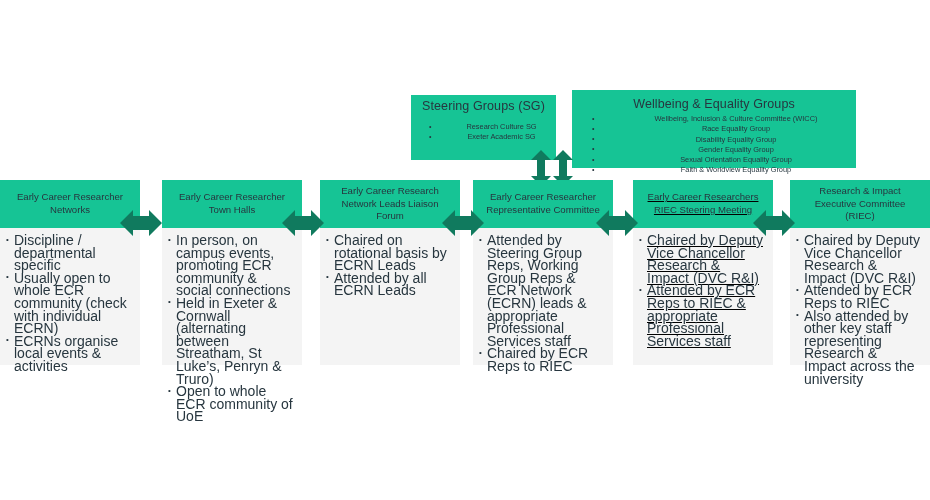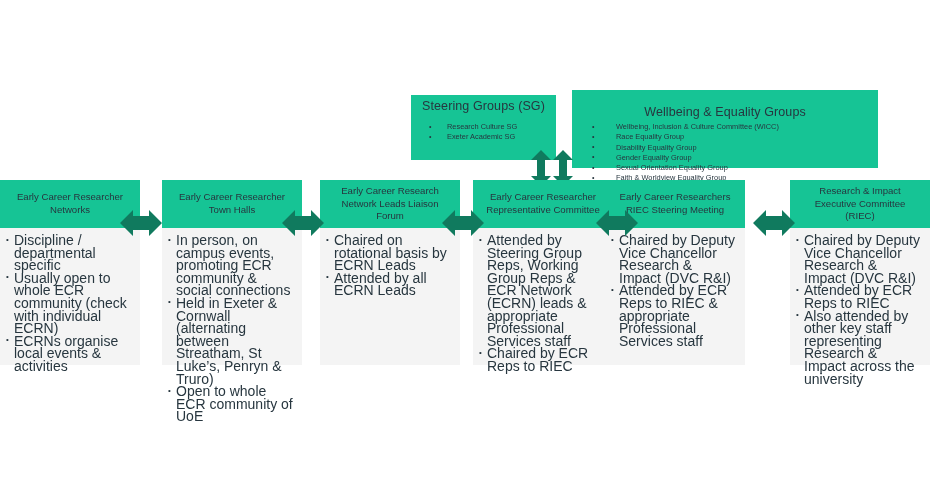--- a/index.html
+++ b/index.html
@@ -34,20 +34,21 @@
     text-align: center;
     color: #27363F;
     font-size: 12.5px;
     font-weight: 400;
     letter-spacing: .1px;
   }
   .top-panel ul {
     list-style: none;
     margin: 0;
     padding: 0;
+    text-align: center;
   }
   .top-panel li {
     position: relative;
     color: #27363F;
     font-size: 7.4px;
     line-height: 10.3px;
     padding-left: 38px;
     white-space: nowrap;
   }
   .top-panel li::before {
@@ -66,23 +67,23 @@
     height: 65px;
     padding-top: 4px;
   }
   #panel-steering .top-panel-title { margin-bottom: 9px; }
   #panel-steering li { padding-left: 36px; }
   #panel-steering li::before { left: 18px; }
 
   #panel-wellbeing {
     left: 572px;
     top: 90px;
-    width: 306px;
+    width: 284px;
     height: 78px;
-    padding-top: 15px;
+    padding-top: 7px;
   }
   #panel-wellbeing .top-panel-title { margin-bottom: 3px; }
   #panel-wellbeing li { padding-left: 44px; }
   #panel-wellbeing li::before { left: 20px; }
 
   
   .node {
     position: absolute;
     top: 180px;
     height: 185px;
@@ -217,21 +218,21 @@
   <div class="node" id="node-4" style="left:473px; width:140px;">
     <div class="node-header">Early Career Researcher Representative Committee</div>
     <div class="node-body">
       <ul>
         <li>Attended by Steering Group Reps, Working Group Reps &amp; ECR Network (ECRN) leads &amp; appropriate Professional Services staff</li>
         <li>Chaired by ECR Reps to RIEC</li>
       </ul>
     </div>
   </div>
 
-  <div class="node" id="node-5" style="left:605px; width:140px;">
+  <div class="node" id="node-5" style="left:633px; width:140px;text-decoration:underline;">
     <div class="node-header">Early Career Researchers RIEC Steering Meeting</div>
     <div class="node-body">
       <ul>
         <li>Chaired by Deputy Vice Chancellor Research &amp; Impact (DVC R&amp;I)</li>
         <li>Attended by ECR Reps to RIEC &amp; appropriate Professional Services staff</li>
       </ul>
     </div>
   </div>
 
   <div class="node" id="node-6" style="left:790px; width:140px;">

